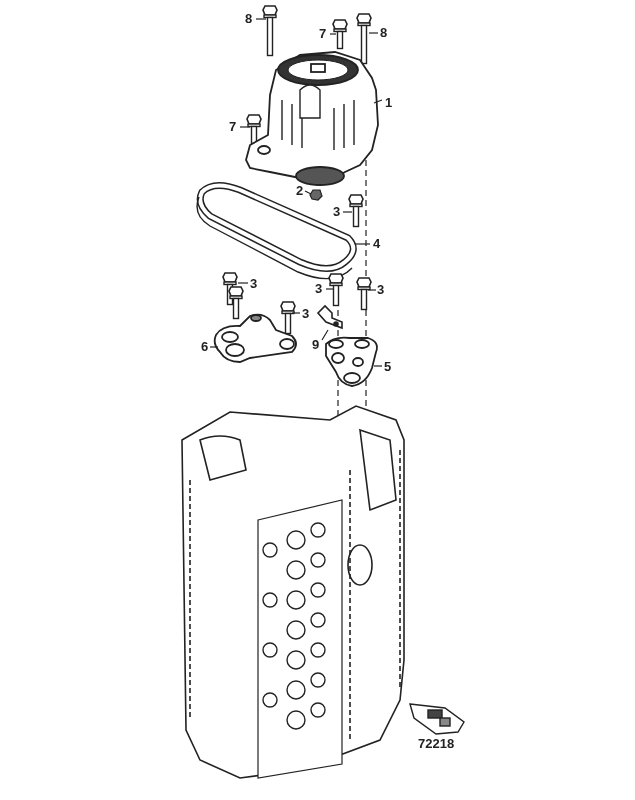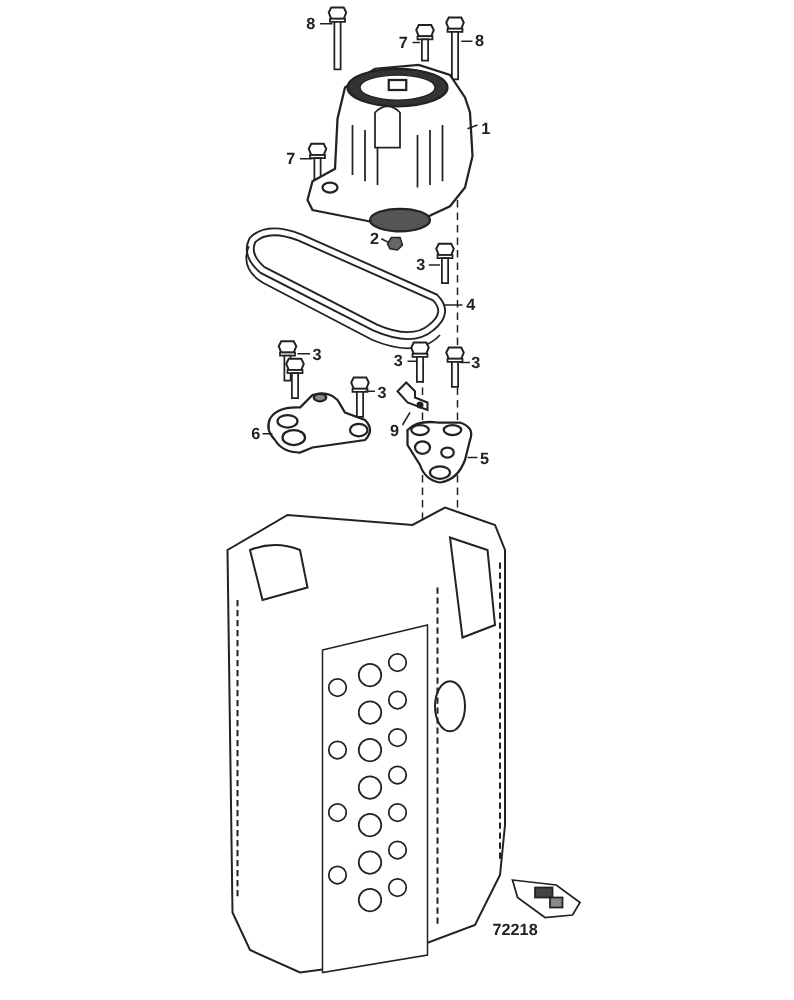--- a/index.html
+++ b/index.html
@@ -191,13 +191,13 @@
   <span class="callout" style="left:373px;top:237px;">4</span>
   <span class="callout" style="left:250px;top:277px;">3</span>
   <span class="callout" style="left:315px;top:282px;">3</span>
   <span class="callout" style="left:377px;top:283px;">3</span>
   <span class="callout" style="left:302px;top:307px;">3</span>
   <span class="callout" style="left:312px;top:338px;">9</span>
   <span class="callout" style="left:201px;top:340px;">6</span>
   <span class="callout" style="left:384px;top:360px;">5</span>
 </div>
 
-<span class="fig-id" style="left:394px;top:736px;">72218</span>
+<span class="fig-id" style="left:418px;top:736px;">72218</span>
 
 </body></html>

